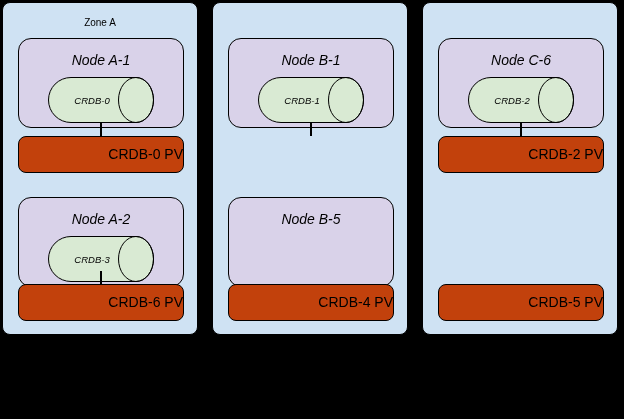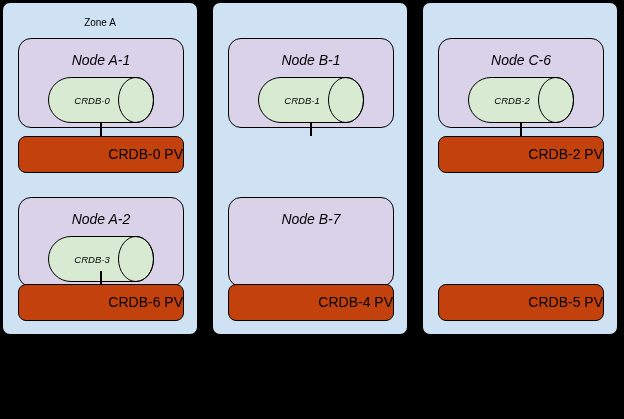--- a/index.html
+++ b/index.html
@@ -130,21 +130,21 @@
       <div class="node-label">Node B-1</div>
       <svg class="cyl" viewBox="0 0 106 46">
         <path d="M23 0.5 H88 A17.5 22.5 0 0 1 88 45.5 H23 A22.5 22.5 0 0 1 23 0.5 Z" fill="#d9ead3" stroke="#000" stroke-width="1"></path>
         <ellipse cx="88" cy="23" rx="17.5" ry="22.5" fill="none" stroke="#000" stroke-width="1"></ellipse>
         <text x="44" y="27" text-anchor="middle">CRDB-1</text>
       </svg>
     </div>
     <div class="connector connector-slot1"></div>
 
     <div class="node node-slot2">
-      <div class="node-label">Node B-7</div>
+      <div class="node-label">Node B-5</div>
     </div>
     <div class="pv pv-slot2">CRDB-4 PV</div>
   </div>
 
   <div class="zone zone-c">
 
     <div class="node node-slot1">
       <div class="node-label">Node C-6</div>
       <svg class="cyl" viewBox="0 0 106 46">
         <path d="M23 0.5 H88 A17.5 22.5 0 0 1 88 45.5 H23 A22.5 22.5 0 0 1 23 0.5 Z" fill="#d9ead3" stroke="#000" stroke-width="1"></path>

